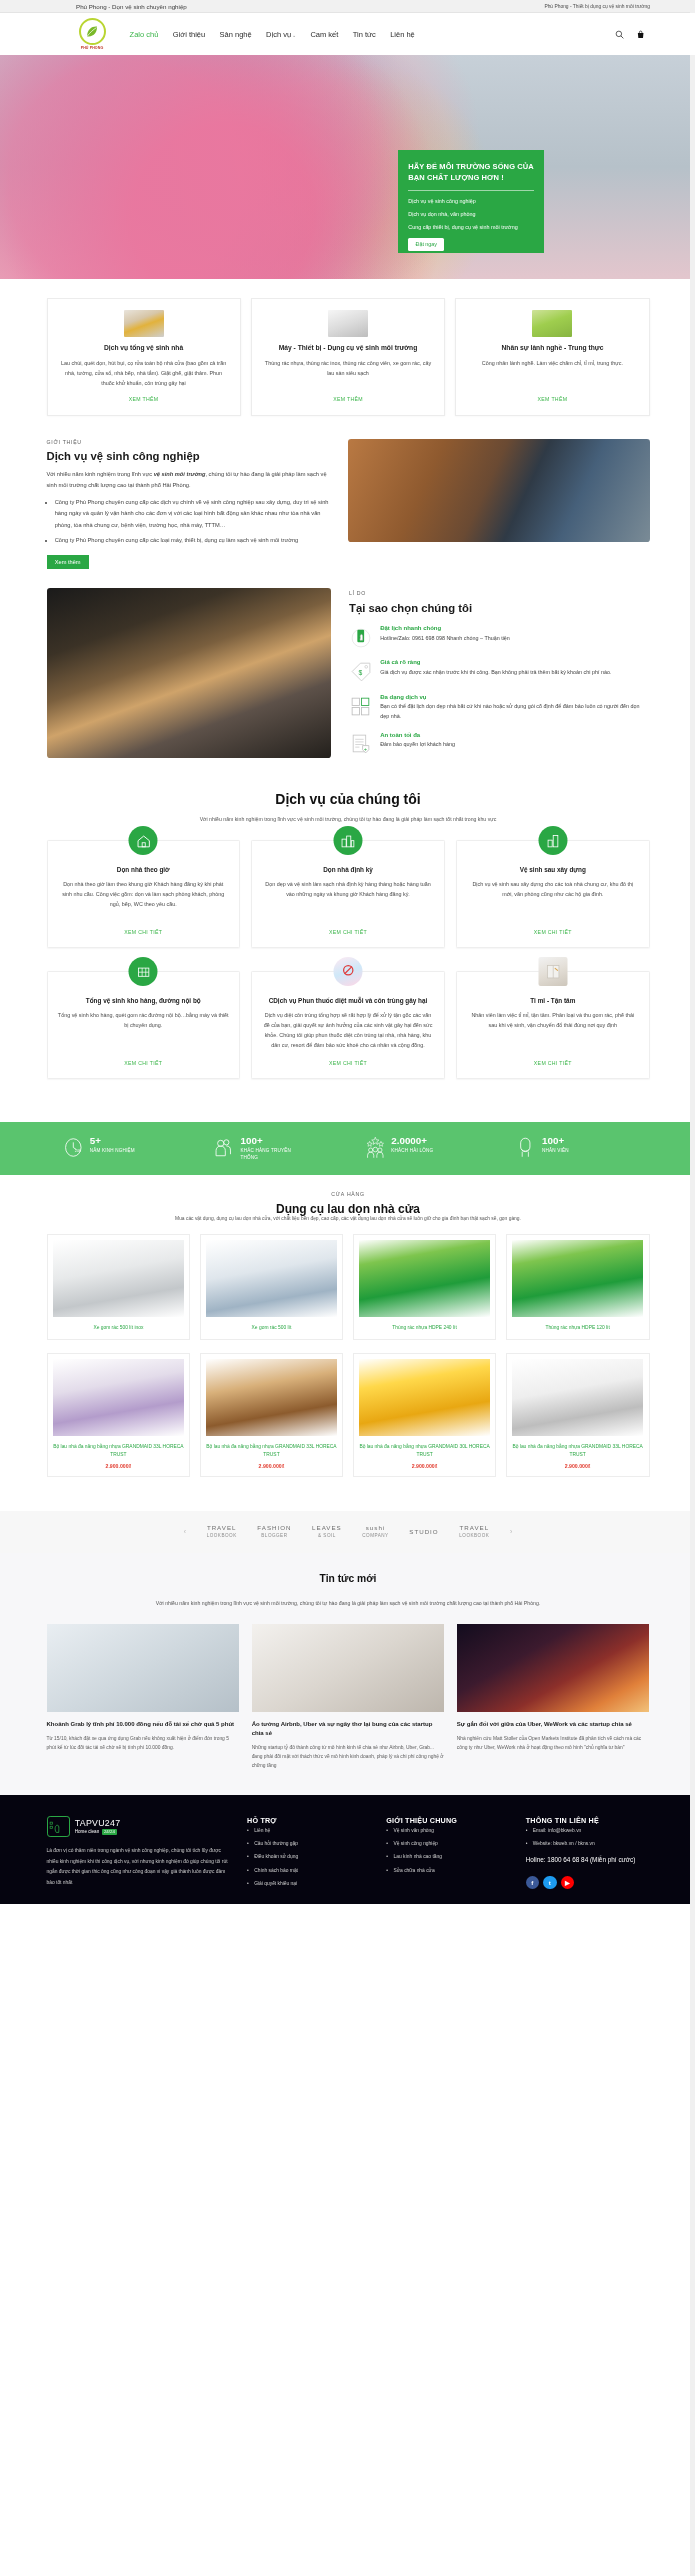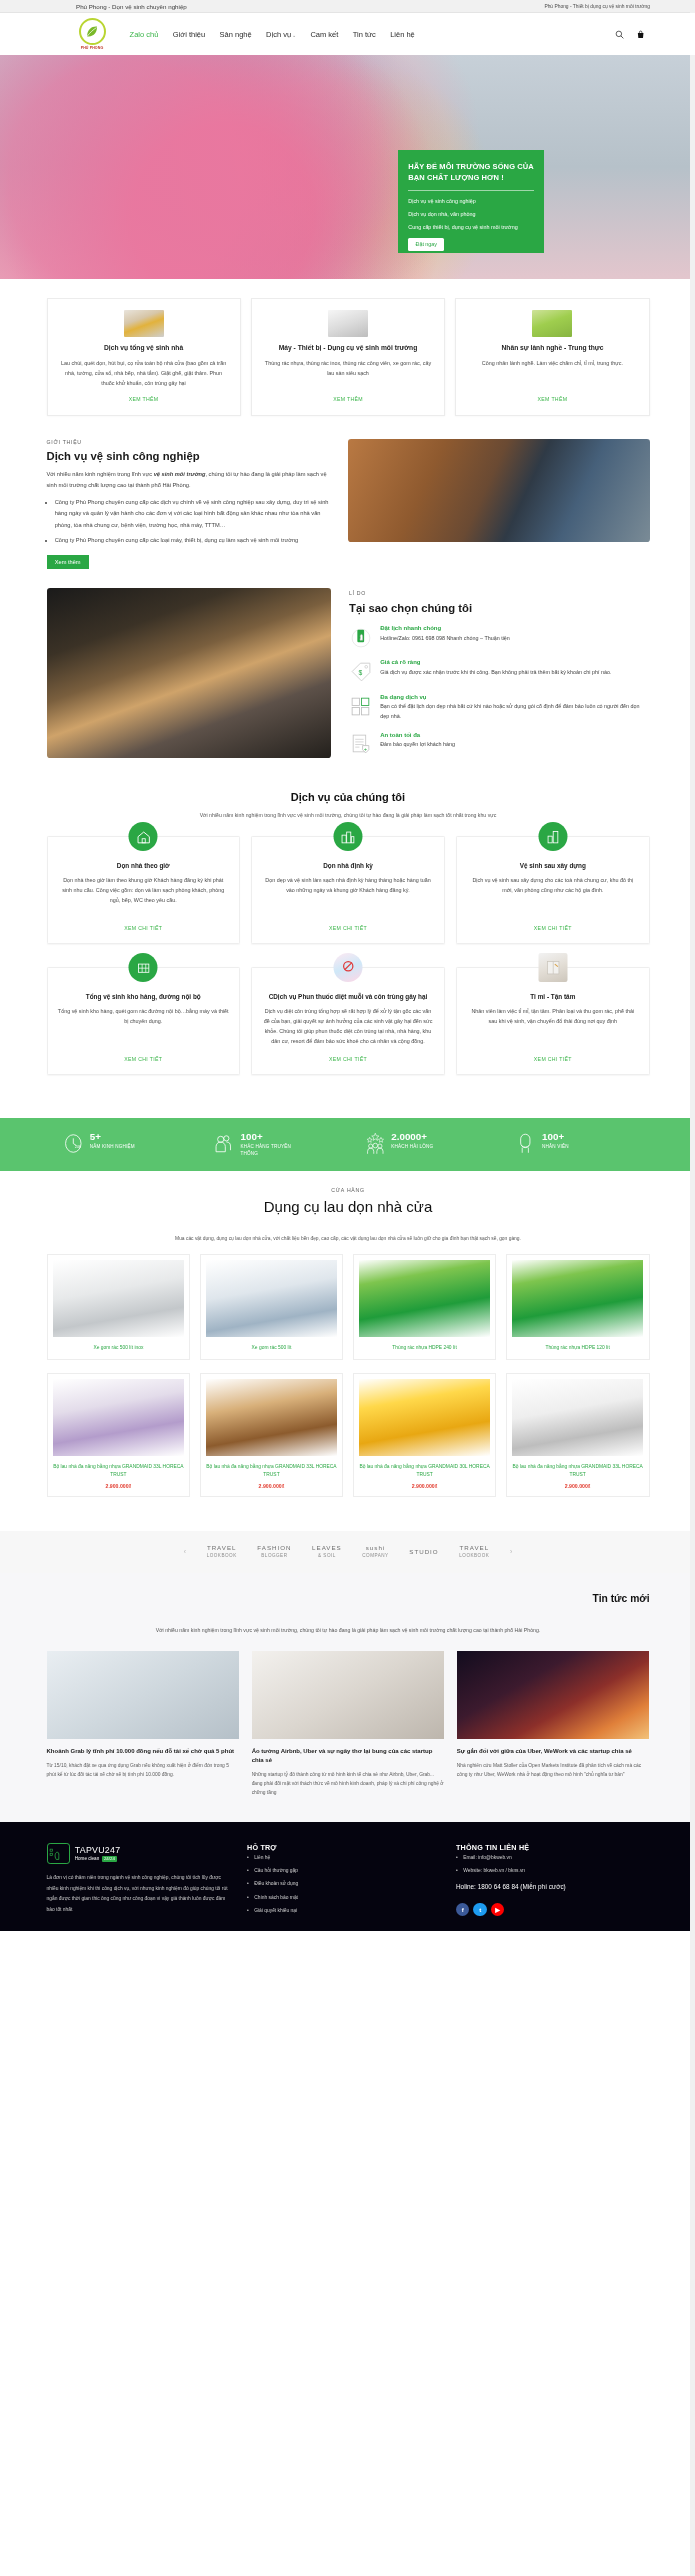--- a/index.html
+++ b/index.html
@@ -140,21 +140,21 @@
   }
   .why-right { flex: 1; padding-top: 2.1px; }
   .why-right h2 { font-size: 11.3px; font-weight: 700; color: #1a1a1a; margin-bottom: 11.3px; }
   .why-item { display: flex; gap: 7.2px; margin-bottom: 10.3px; align-items: flex-start; }
   .why-icon { width: 24px; height: 24px; flex: 0 0 24px; }
   .why-item h4 { font-size: 6px; font-weight: 700; color: #2aa744; margin-bottom: 2.6px; }
   .why-item p { font-size: 5.4px; line-height: 1.8; color: #3f3f3f; }
 
   
   .services { padding: 7.2px 0 20.6px; text-align: center; }
-  .services h2 { font-size: 11px; font-weight: 700; color: #111; margin-bottom: 9.3px; }
+  .services h2 { font-size: 14px; font-weight: 700; color: #111; margin-bottom: 9.3px; }
   .services .sub { font-size: 5.2px; color: #555; margin-bottom: 17.5px; }
   .srow { display: flex; gap: 11.3px; margin-bottom: 23px; align-items: flex-start; }
   .scard {
     flex: 1; border: 0.5px solid #eee; background: #fff; border-radius: 1.5px;
     padding: 24px 10.3px 11.3px; position: relative; text-align: center;
     box-shadow: 0 0.5px 1.5px rgba(0,0,0,.04);
     min-height: 108px;
     display: flex; flex-direction: column;
   }
   .scard .badge {
@@ -172,21 +172,21 @@
   .stats { background: #5ac46e; padding: 13.4px 0; }
   .stats-row { display: flex; }
   .stat { flex: 1; display: flex; align-items: flex-start; gap: 6.2px; padding-left: 16.5px; }
   .stat .sicon { width: 20.6px; height: 23px; flex: 0 0 20.6px; }
   .stat .num { font-size: 9.8px; font-weight: 700; color: #fff; line-height: 1.1; }
   .stat .lbl { font-size: 4.6px; color: #fff; letter-spacing: 0.2px; line-height: 1.5; margin-top: 1.5px; max-width: 57px; }
 
   
   .shop { padding: 15.5px 0 20.6px; text-align: center; }
   .shop .eyebrow { text-align: center; }
-  .shop h2 { font-size: 15px; font-weight: 400; color: #111; margin-bottom: 21px; }
+  .shop h2 { font-size: 12px; font-weight: 700; color: #111; margin-bottom: 0; }
   .shop .sub { font-size: 4.9px; color: #555; margin-bottom: 13.4px; }
   .prow { display: flex; gap: 9.3px; margin-bottom: 13.4px; }
   .pcard { flex: 1; border: 0.5px solid #ededed; background: #fff; padding: 5.2px 5.2px 7.2px; text-align: center; }
   .pimg { width: 100%; height: 77px; margin-bottom: 6.2px; }
   .pimg.cart1 { background: linear-gradient(170deg,#ffffff 0%,#e7e9ea 40%,#c3c7ca 70%,#ffffff 100%); }
   .pimg.cart2 { background: linear-gradient(170deg,#ffffff 0%,#dfe6ec 40%,#9fb3c4 72%,#ffffff 100%); }
   .pimg.bin { background: linear-gradient(170deg,#ffffff 0%,#7ec54e 25%,#1f9c3a 60%,#ffffff 100%); }
   .pimg.mop1 { background: linear-gradient(170deg,#ffffff 0%,#e3dcea 35%,#b39ccb 65%,#ffffff 100%); }
   .pimg.mop2 { background: linear-gradient(170deg,#ffffff 0%,#d8b07a 35%,#8c5b2d 68%,#ffffff 100%); }
   .pimg.mop3 { background: linear-gradient(170deg,#ffffff 0%,#ffd84a 30%,#e8a712 65%,#ffffff 100%); }
@@ -198,21 +198,21 @@
   .brands {
     background: #f7f7f7; padding: 13.4px 0; display: flex; align-items: center;
     justify-content: center; gap: 20.6px;
   }
   .brand { font-size: 4.6px; color: #8d8d8d; text-align: center; letter-spacing: 0.5px; line-height: 1.4; }
   .brand .big { font-size: 6.2px; color: #6f6f6f; letter-spacing: 1px; }
   .carouselarrow { font-size: 6.7px; color: #b5b5b5; }
 
   
   .news { background: #f7f7f9; padding: 20.6px 0 24px; }
-  .news h2 { font-size: 10.3px; font-weight: 700; color: #111; text-align: right; margin-bottom: 22px; }
+  .news h2 { font-size: 10.3px; font-weight: 700; color: #111; text-align: center; margin-bottom: 15px; }
   .news .sub { font-size: 5.2px; color: #555; text-align: center; margin-bottom: 15.5px; line-height: 1.8; }
   .nrow { display: flex; gap: 12.4px; }
   .ncard { flex: 1; }
   .nimg { width: 100%; height: 88px; margin-bottom: 7.2px; background: #ddd; }
   .nimg.one { background: linear-gradient(150deg,#e9eef2 0%,#cfd8de 50%,#b5c0c8 100%); }
   .nimg.two { background: linear-gradient(150deg,#f3f1ee 0%,#dbd6cf 50%,#bdb6ad 100%); }
   .nimg.three { background: linear-gradient(150deg,#120c1e 0%,#3c1a2e 35%,#8c2f2a 60%,#e0803a 82%,#f2c27a 100%); }
   .ncard h4 { font-size: 6px; font-weight: 700; color: #1a1a1a; line-height: 1.6; margin-bottom: 4.6px; }
   .ncard p { font-size: 4.9px; color: #5a5a5a; line-height: 1.85; }
 
@@ -683,20 +683,29 @@
       <h4>HỖ TRỢ</h4>
       <ul>
         <li>Liên hệ</li>
         <li>Câu hỏi thường gặp</li>
         <li>Điều khoản sử dụng</li>
         <li>Chính sách bảo mật</li>
         <li>Giải quyết khiếu nại</li>
       </ul>
     </div>
 
+    <div class="fcol">
+      <h4>GIỚI THIỆU CHUNG</h4>
+      <ul>
+        <li>Vệ sinh văn phòng</li>
+        <li>Vệ sinh công nghiệp</li>
+        <li>Lau kính nhà cao tầng</li>
+        <li>Sửa chữa nhà cửa</li>
+      </ul>
+    </div>
 
     <div class="fcol">
       <h4>THÔNG TIN LIÊN HỆ</h4>
       <ul>
         <li>Email: info@bkweb.vn</li>
         <li>Website: bkweb.vn / bkns.vn</li>
       </ul>
       <div class="hotline">Holine: 1800 64 68 84 (Miễn phí cước)</div>
       <div class="socials">
         <span class="soc fb">f</span>

